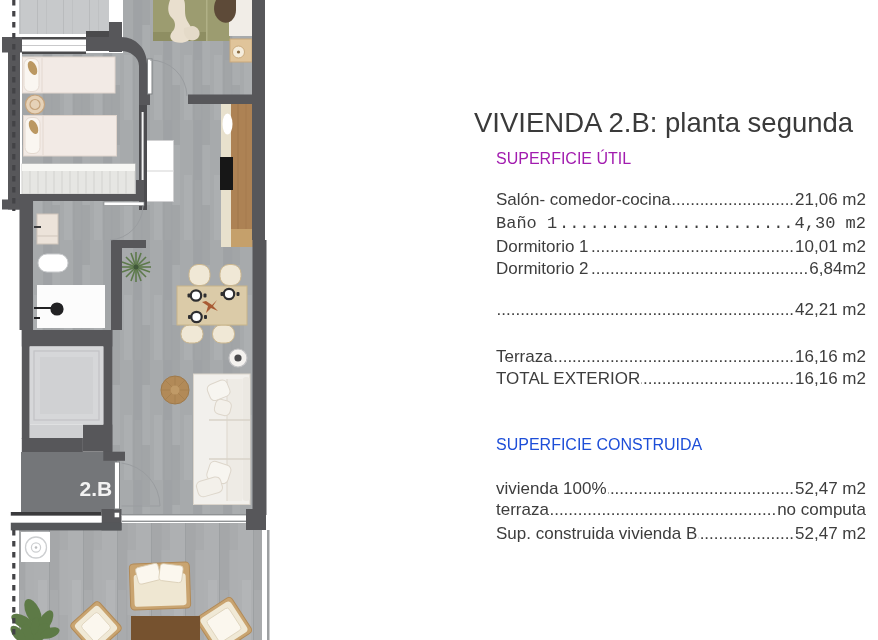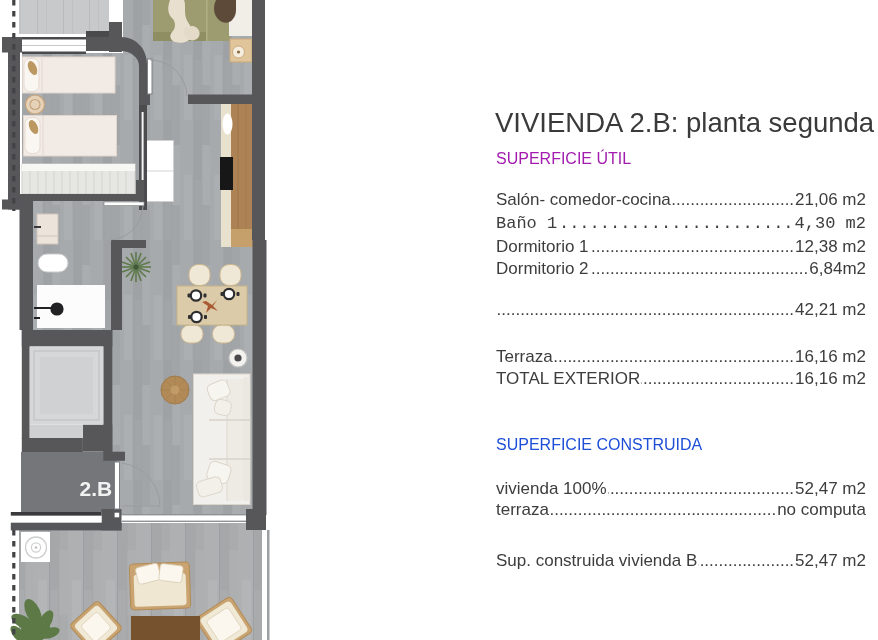--- a/index.html
+++ b/index.html
@@ -357,40 +357,40 @@
 </g>
 
 <path d="M143,206 A35 35 0 0 1 110,240" fill="none" stroke="#9a9da0" stroke-width="1"></path>
 
 <g>
   <rect x="114.5" y="462" width="5" height="47" fill="#ffffff" stroke="#7e8183" stroke-width="1"></rect>
   <path d="M121.5,463 A44 44 0 0 1 160,506 L121.5,506" fill="none" stroke="#9a9da0" stroke-width="1"></path>
 </g>
 </svg>
 
-<div class="t" style="left:495px;top:107px;font-size:27.5px;line-height:1.18;color:#3a3a3a;">VIVIENDA 2.B: planta segunda</div>
+<div class="t" style="left:474px;top:107px;font-size:27.5px;line-height:1.18;color:#3a3a3a;">VIVIENDA 2.B: planta segunda</div>
 
 <div class="t" style="left:496px;top:150px;font-size:16px;line-height:1.18;color:#a21caf;">SUPERFICIE ÚTIL</div>
 
 <div class="row" style="top:190px;">
       <span class="lbl">Salón- comedor-cocina</span>
       <span class="dots">....................................................................</span>
       <span class="val">21,06 m2</span>
     </div>
 
 <div class="row" style="top:213.5px;font-family:Liberation Mono, monospace;">
       <span class="lbl">Baño 1</span>
       <span class="dots">....................................................................</span>
       <span class="val">4,30 m2</span>
     </div>
 
 <div class="row" style="top:236.5px;">
       <span class="lbl">Dormitorio 1</span>
       <span class="dots">....................................................................</span>
-      <span class="val">12,38 m2</span>
+      <span class="val">10,01 m2</span>
     </div>
 
 <div class="row" style="top:259px;">
       <span class="lbl">Dormitorio 2</span>
       <span class="dots">....................................................................</span>
       <span class="val">6,84m2</span>
     </div>
 
 <div class="row" style="top:300px;">
       <span class="dots">....................................................................</span>
@@ -416,18 +416,18 @@
       <span class="dots">....................................................................</span>
       <span class="val">52,47 m2</span>
     </div>
 
 <div class="row" style="top:499.5px;">
       <span class="lbl">terraza</span>
       <span class="dots">....................................................................</span>
       <span class="val">no computa</span>
     </div>
 
-<div class="row" style="top:523.5px;margin-top:27px;">
+<div class="row" style="top:523.5px;">
       <span class="lbl">Sup. construida vivienda B</span>
       <span class="dots">....................................................................</span>
       <span class="val">52,47 m2</span>
     </div>
 </div>
 
 </body></html>

